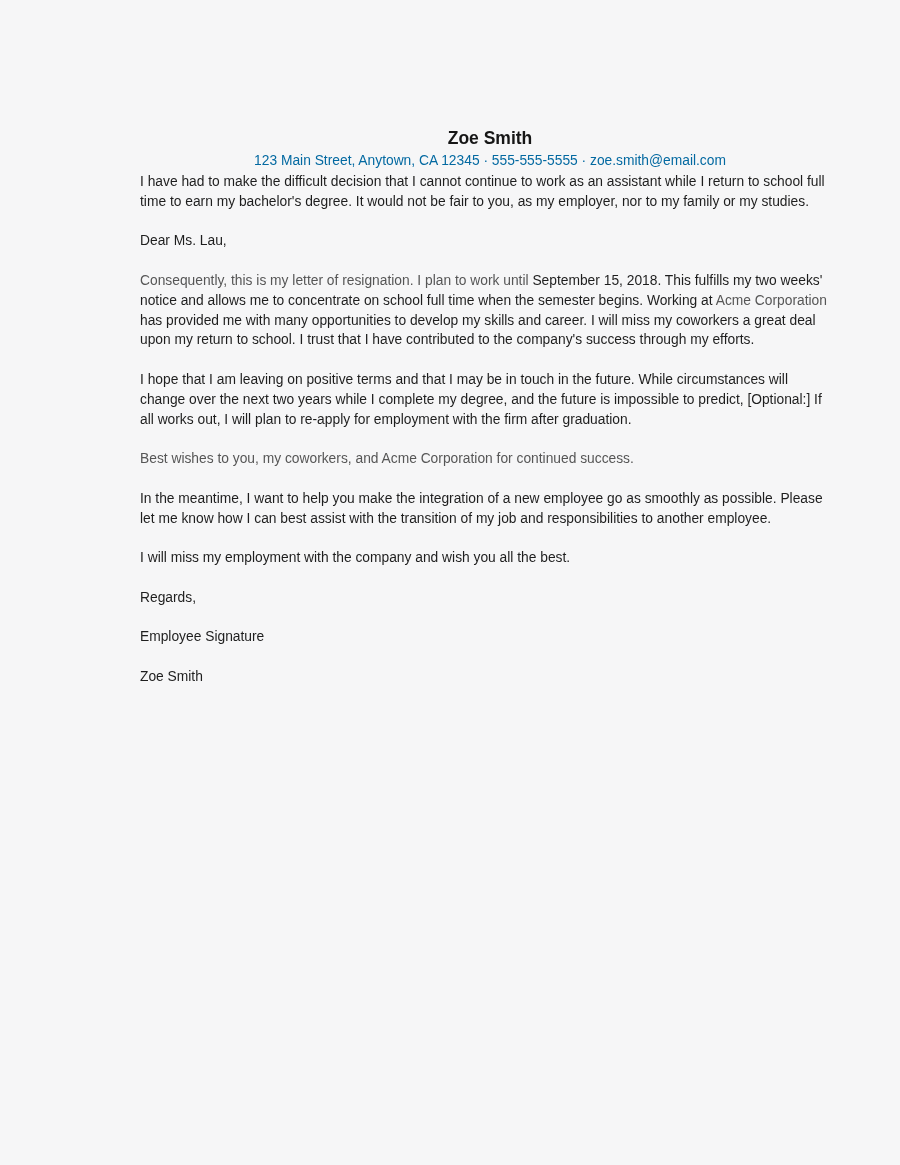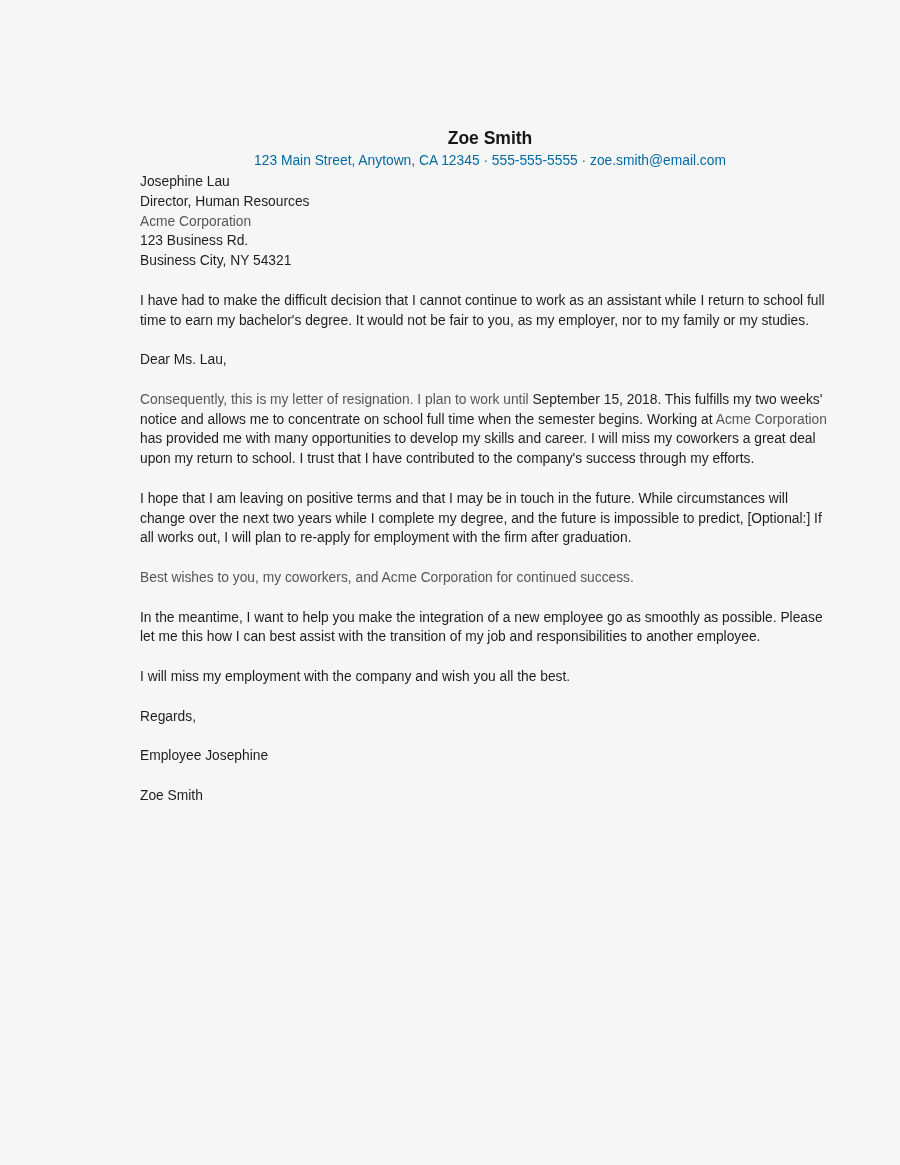--- a/index.html
+++ b/index.html
@@ -67,42 +67,35 @@
 <div class="page">
 
   <div class="letter-header">
     <div class="sender-name">Zoe Smith</div>
     <div class="sender-contact">123 Main Street, Anytown, CA 12345 · 555-555-5555 · zoe.smith@email.com</div>
   </div>
 
   <div class="letter-body">
 
 
-    <div class="block">
-      <span class="addr-line">Josephine Lau</span>
-      <span class="addr-line">Director, Human Resources</span>
-      <span class="addr-line muted">Acme Corporation</span>
-      <span class="addr-line">123 Business Rd.</span>
-      <span class="addr-line">Business City, NY 54321</span>
-    </div>
 
     <p class="block">I have had to make the difficult decision that I cannot continue to work as an assistant while I return to school full time to earn my bachelor's degree. It would not be fair to you, as my employer, nor to my family or my studies.</p>
 
     <p class="block">Dear Ms. Lau,</p>
 
     <p class="block"><span class="muted">Consequently, this is my letter of resignation. I plan to work until </span><span>September 15, 2018. This fulfills my two weeks' notice and allows me to concentrate on school full time when the semester begins. Working at </span><span class="muted">Acme Corporation</span><span> has provided me with many opportunities to develop my skills and career. I will miss my coworkers a great deal upon my return to school. I trust that I have contributed to the company's success through my efforts.</span></p>
 
     <p class="block">I hope that I am leaving on positive terms and that I may be in touch in the future. While circumstances will change over the next two years while I complete my degree, and the future is impossible to predict, [Optional:] If all works out, I will plan to re-apply for employment with the firm after graduation.</p>
 
     <p class="block muted">Best wishes to you, my coworkers, and Acme Corporation for continued success.</p>
 
-    <p class="block">In the meantime, I want to help you make the integration of a new employee go as smoothly as possible. Please let me this how I can best assist with the transition of my job and responsibilities to another employee.</p>
+    <p class="block">In the meantime, I want to help you make the integration of a new employee go as smoothly as possible. Please let me know how I can best assist with the transition of my job and responsibilities to another employee.</p>
 
     <p class="block">I will miss my employment with the company and wish you all the best.</p>
 
     <p class="block">Regards,</p>
 
-    <p class="block">Employee Josephine</p>
+    <p class="block">Employee Signature</p>
 
     <p class="block">Zoe Smith</p>
 
   </div>
 </div>
 
 </body></html>

